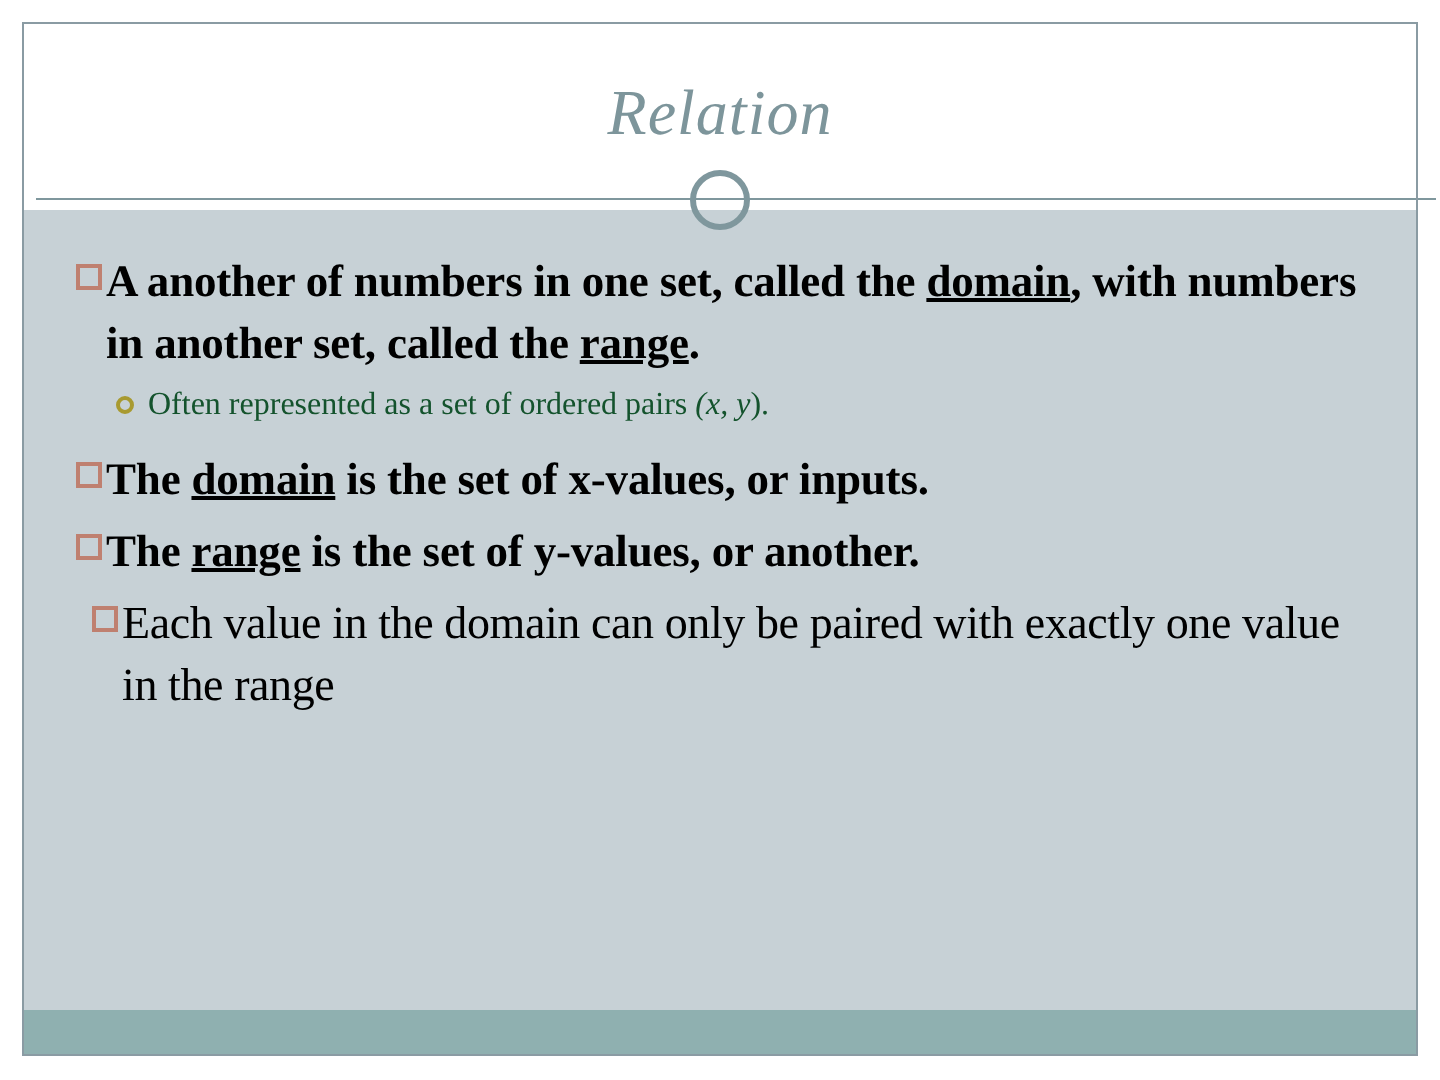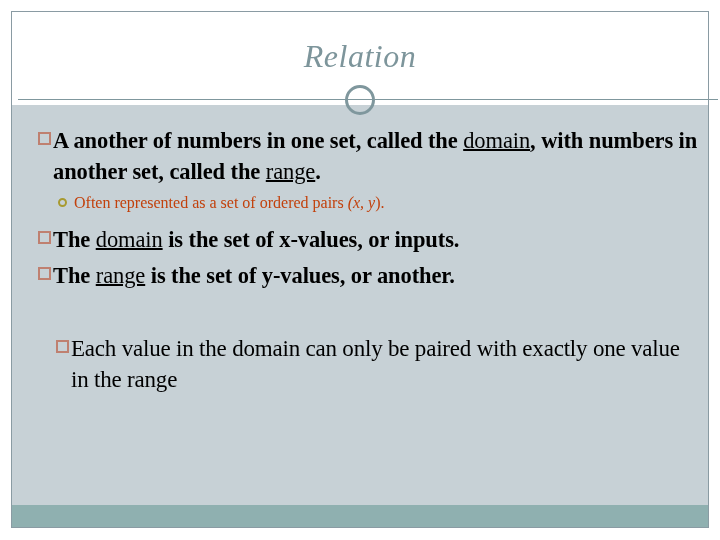--- a/index.html
+++ b/index.html
@@ -171,39 +171,39 @@
     font-weight: 400;
     font-size: 23px;
     letter-spacing: -0.2px;
   }
 
   .lvl2-text {
     font-family: "Liberation Serif", "DejaVu Serif", serif;
     font-size: 16px;
     font-weight: 400;
     line-height: 22px;
-    color: #c2410c;
+    color: #14532d;
   }
 
   .kw {
-    font-weight: 400;
+    font-weight: 700;
     text-decoration: underline;
     text-underline-offset: 1px;
   }
 
   .ital {
     font-style: italic;
   }
 
   
   #row1 { left: 26px; top: 20px; width: 660px; }
   #row2 { left: 46px; top: 87px; width: 620px; }
   #row3 { left: 26px; top: 119px; width: 660px; }
   #row4 { left: 26px; top: 155px; width: 660px; }
-  #row5 { left: 44px; top: 191px; width: 640px; margin-top: 37px; }
+  #row5 { left: 34px; top: 191px; width: 640px; }
 </style>
 </head>
 <body>
 
 <div id="slide">
 
   <div class="header-band"></div>
 
   <div class="slide-title">Relation</div>
 

